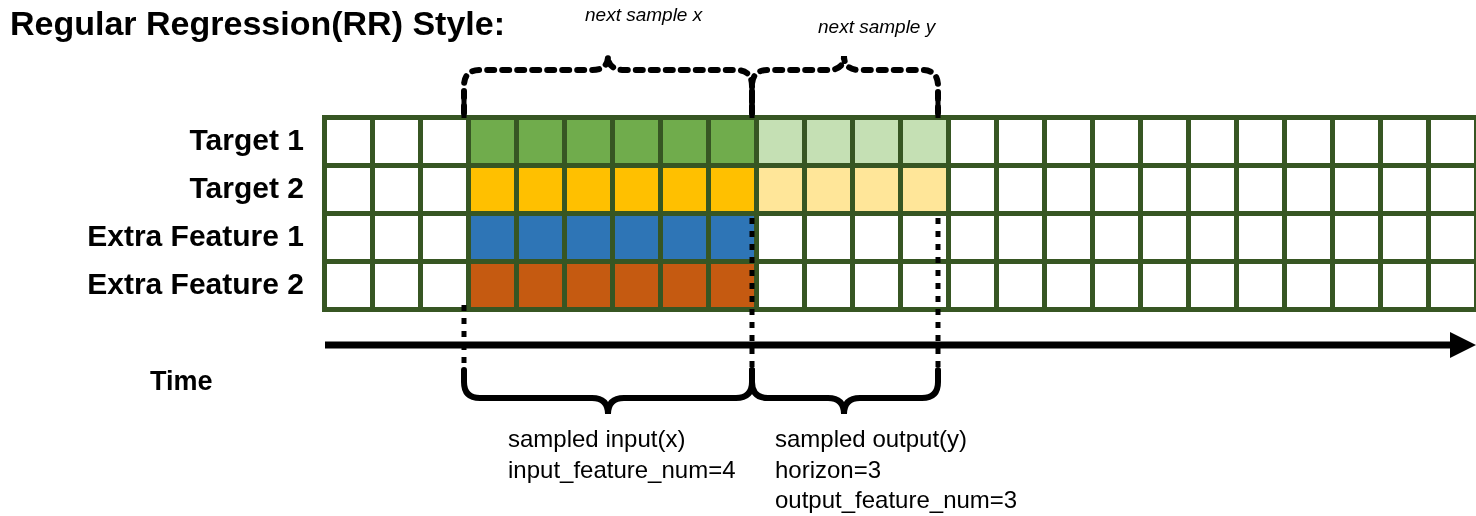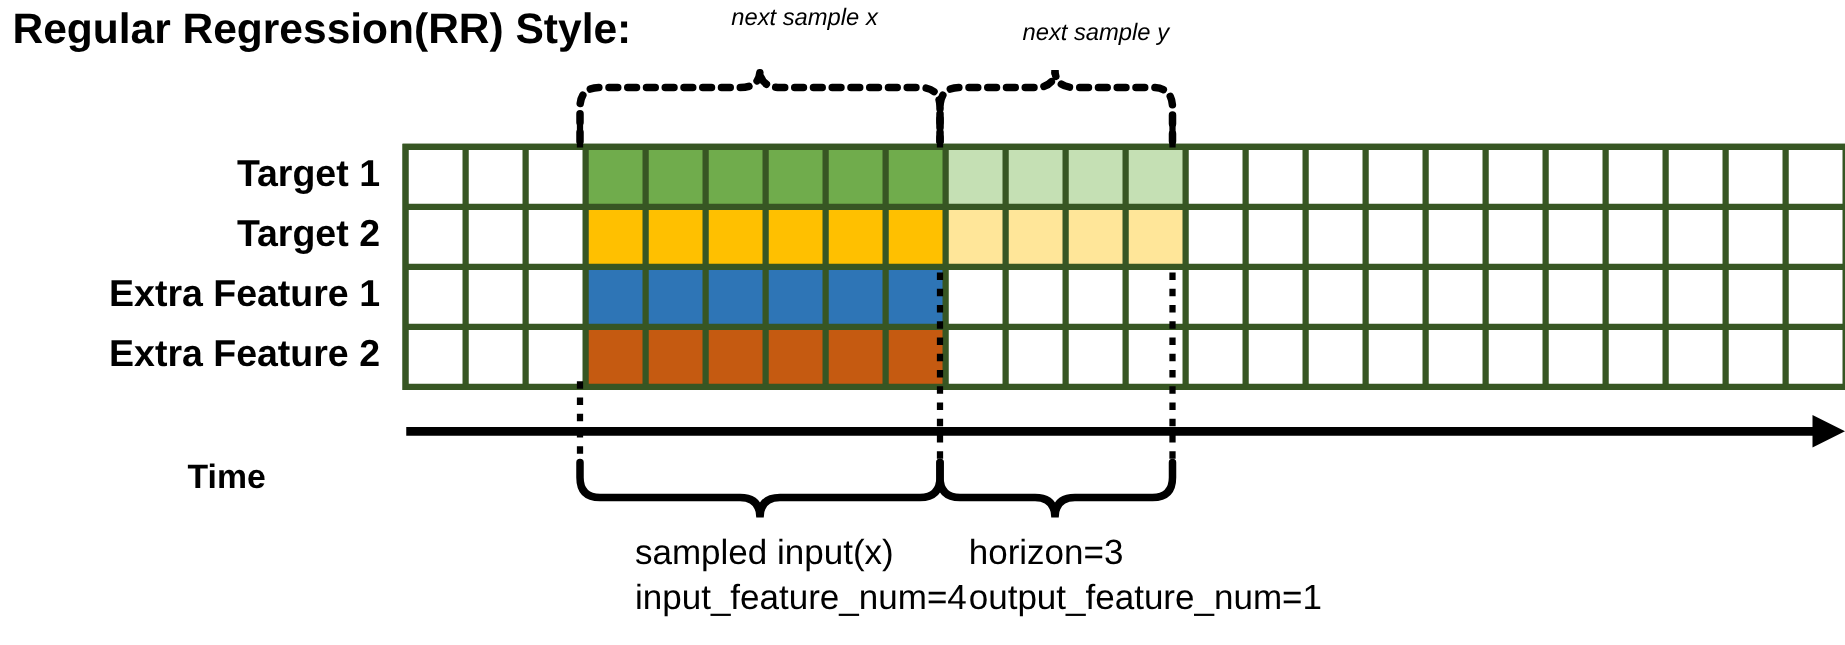--- a/index.html
+++ b/index.html
@@ -48,21 +48,21 @@
   .c-orange{background:#C55A11;}
 
   
   #time-label{
     position:absolute;left:150px;top:328px;width:160px;
     font-size:27px;font-weight:700;margin-top:38px;
   }
 
   
   .caption{
-    position:absolute;font-size:28px;font-weight:500;line-height:1.28;
+    position:absolute;font-size:24px;font-weight:500;line-height:1.28;
     white-space:nowrap;
   }
   #cap-input{left:508px;top:424px;}
   #cap-output{left:775px;top:424px;}
 </style>
 </head>
 <body>
 
 <div id="page-title">Regular Regression(RR) Style:</div>
 
@@ -247,15 +247,16 @@
              L 938,370"></path>
   </g>
 </svg>
 
 <div class="caption" id="cap-input">
   <div>sampled input(x)</div>
   <div>input_feature_num=4</div>
 </div>
 
 <div class="caption" id="cap-output">
+  <div>sampled output(y)</div>
   <div>horizon=3</div>
-  <div>output_feature_num=1</div>
+  <div>output_feature_num=3</div>
 </div>
 
 </body></html>

